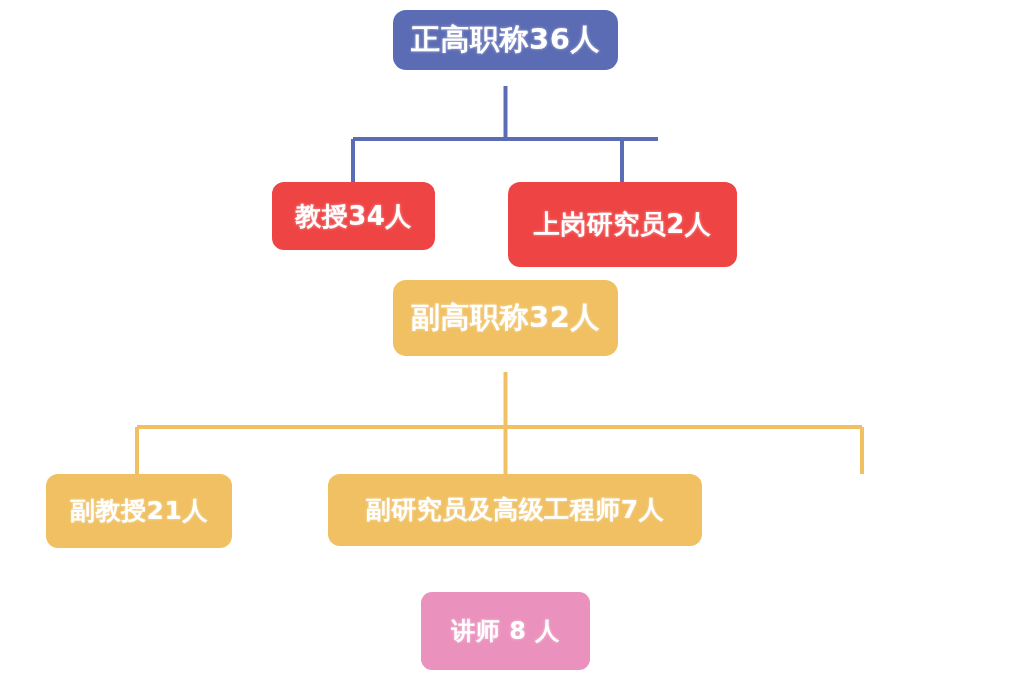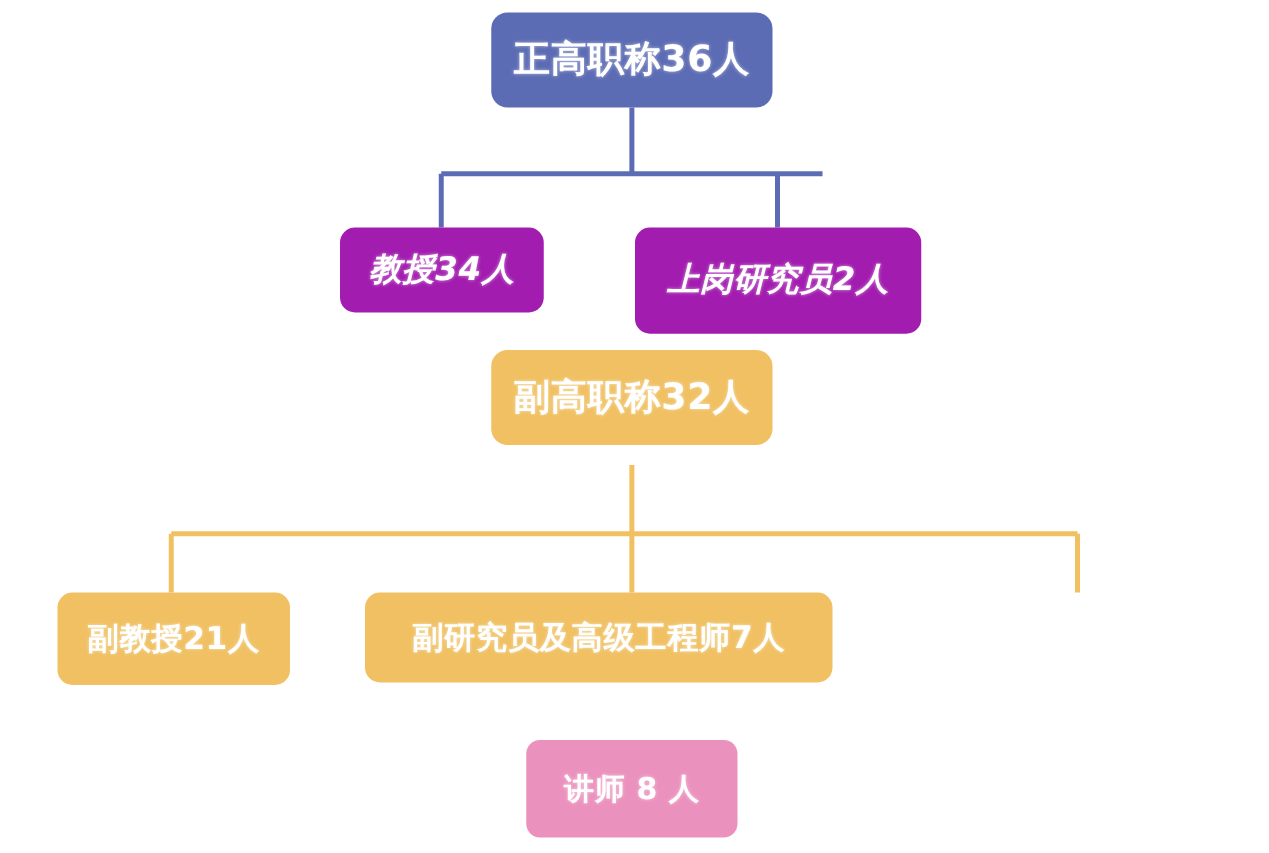--- a/index.html
+++ b/index.html
@@ -47,27 +47,27 @@
 
   .node .node-label {
     display: block;
     color: #ffffff;
     font-weight: 700;
     letter-spacing: 0.5px;
     text-shadow: 0 0 3px rgba(255,255,255,0.55);
   }
 
   .node.blue       { background: #5c6cb4; }
-  .node.blue-light { background: #a21caf; font-style: italic; }
+  .node.blue-light { background: #ef4444; }
   .node.orange     { background: #f0c062; }
   .node.pink       { background: #eb91bd; }
 
   
   #node-top {
-    left: 393px; top: 10px; width: 225px; height: 76px;
+    left: 393px; top: 10px; width: 225px; height: 60px;
     border-radius: 13px;
   }
   #node-top .node-label { font-size: 29px; }
 
   #node-professor {
     left: 272px; top: 182px; width: 163px; height: 68px;
     border-radius: 12px;
   }
   #node-professor .node-label { font-size: 26px; }
 
@@ -84,21 +84,21 @@
   }
   #node-associate-top .node-label { font-size: 29px; }
 
   #node-assoc-professor {
     left: 46px; top: 474px; width: 186px; height: 74px;
     border-radius: 12px;
   }
   #node-assoc-professor .node-label { font-size: 25px; }
 
   #node-assoc-researcher {
-    left: 292px; top: 474px; width: 374px; height: 72px;
+    left: 328px; top: 474px; width: 374px; height: 72px;
     border-radius: 12px;
   }
   #node-assoc-researcher .node-label { font-size: 25px; }
 
   #node-assoc-posted {
     left: 758px; top: 474px; width: 212px; height: 72px;
     border-radius: 12px;
   }
   #node-assoc-posted .node-label { font-size: 25px; }
 

